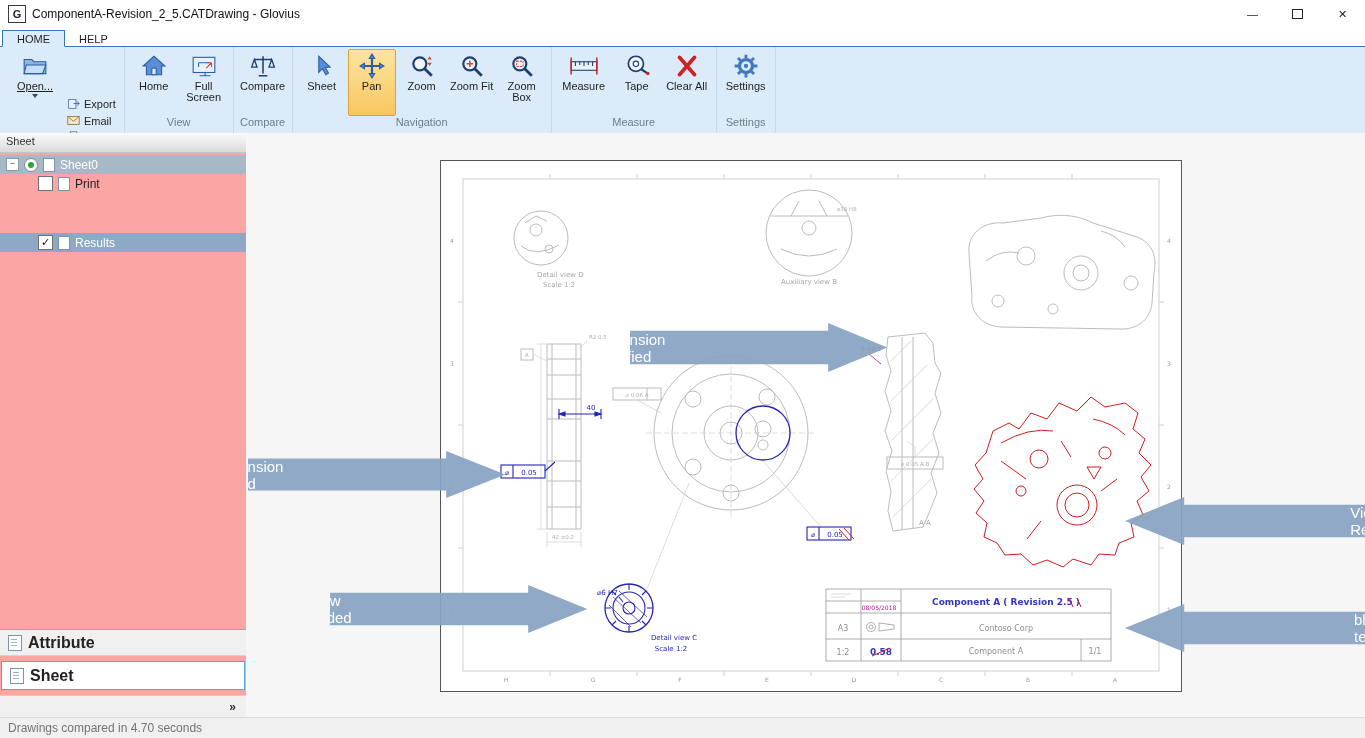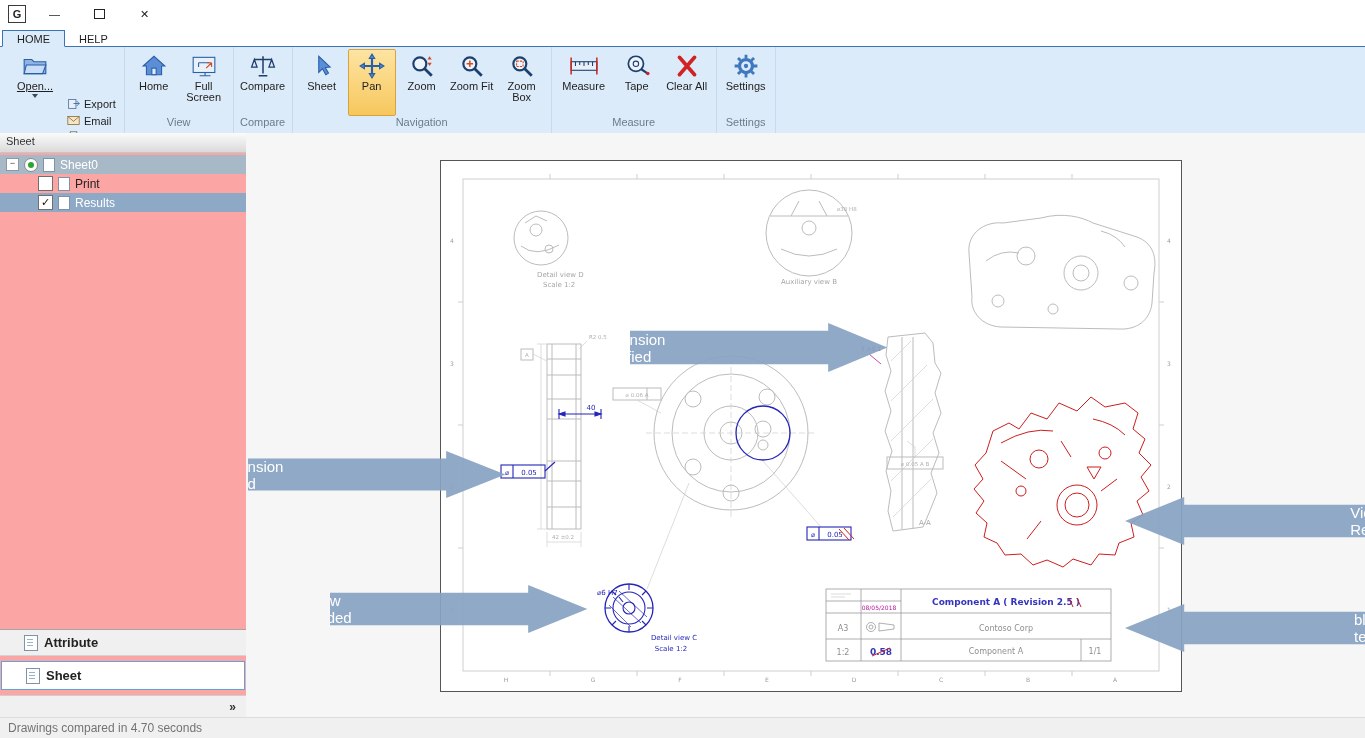--- a/index.html
+++ b/index.html
@@ -38,32 +38,32 @@
 
   
   .sidebar{position:absolute;left:0;top:133px;bottom:21px;width:246px;background:#fca5a5;
            border-right:1px solid #9a9a9a;display:flex;flex-direction:column;}
   .sheader{height:17px;background:linear-gradient(#fbfbfb,#dadada);border-bottom:1px solid #c6c6c6;
            font-size:11px;color:#333;padding:2px 6px 0;}
   .tree{flex:1;overflow:hidden;padding-top:2px;}
   .trow{height:19px;display:flex;align-items:center;gap:5px;font-size:12px;padding-left:6px;cursor:pointer;}
   .trow.root{background:#a7b8c6;color:#fff;}
   .trow.child{padding-left:38px;color:#222;}
-  .trow.child.selected{background:#8ea9c6;color:#fff;}
+  .trow.child.selected{background:#8ea9c6;color:#fff;margin-top:40px;}
   .expbox{width:11px;height:11px;border:1px solid #8a99a8;background:#fff;color:#444;font-size:9px;
           line-height:9px;text-align:center;flex:none;}
   .radio{width:12px;height:12px;border:1px solid #8a8a8a;border-radius:50%;background:#fff;
          display:flex;align-items:center;justify-content:center;flex:none;}
   .radio .dot{width:6px;height:6px;border-radius:50%;background:#2ea62e;}
   .cbox{width:13px;height:13px;border:1px solid #707070;background:#fff;font-size:11px;line-height:12px;
         text-align:center;color:#111;flex:none;}
   .cbox.checked::after{content:"✓";}
   .page-ic{width:10px;height:12px;background:#fff;border:1px solid #7d93a8;flex:none;}
   .sbottom{border-top:1px solid #a6a6a6;}
-  .accrow{height:25px;display:flex;align-items:center;gap:6px;padding-left:24px;font-size:13px;font-weight:bold;
+  .accrow{height:25px;display:flex;align-items:center;gap:6px;padding-left:8px;font-size:16px;font-weight:bold;
           color:#222;background:#f0f0f0;border-bottom:1px solid #d4d4d4;cursor:pointer;}
   .accrow.sheetsel{background:#fff;border:1px solid #58a6dc;height:27px;margin:5px 1px 5px 1px;}
   .exprow{height:21px;background:#f0f0f0;border-top:1px solid #cfcfcf;display:flex;align-items:center;
           justify-content:flex-end;padding-right:10px;font-size:12px;font-weight:bold;color:#333;cursor:pointer;}
   .doc-ic{width:12px;height:14px;background:#fff;border:1px solid #7d93a8;position:relative;flex:none;}
   .doc-ic::after{content:"";position:absolute;left:2px;top:3px;width:6px;height:1px;background:#9fb2c4;
                  box-shadow:0 3px 0 #9fb2c4,0 6px 0 #9fb2c4;}
 
   
   .canvas{position:absolute;left:246px;top:133px;right:0;bottom:21px;background:#f6f6f6;overflow:hidden;}
@@ -93,20 +93,21 @@
   .tbt{fill:#8e8e8e;font-size:8px;}
   .zone{fill:#9d9d9d;font-size:6px;}
 </style>
 </head>
 <body>
 
 <div class="window">
 
   <div class="titlebar">
     <div class="appicon">G</div>
+    <div class="wtitle">ComponentA-Revision_2_5.CATDrawing - Glovius</div>
     <div class="wbtns">
       <div class="wbtn">—</div>
       <div class="wbtn">
           <span class="maxbox"></span>
         </div>
       <div class="wbtn">✕</div>
     </div>
   </div>
 
   <div class="tabrow">

